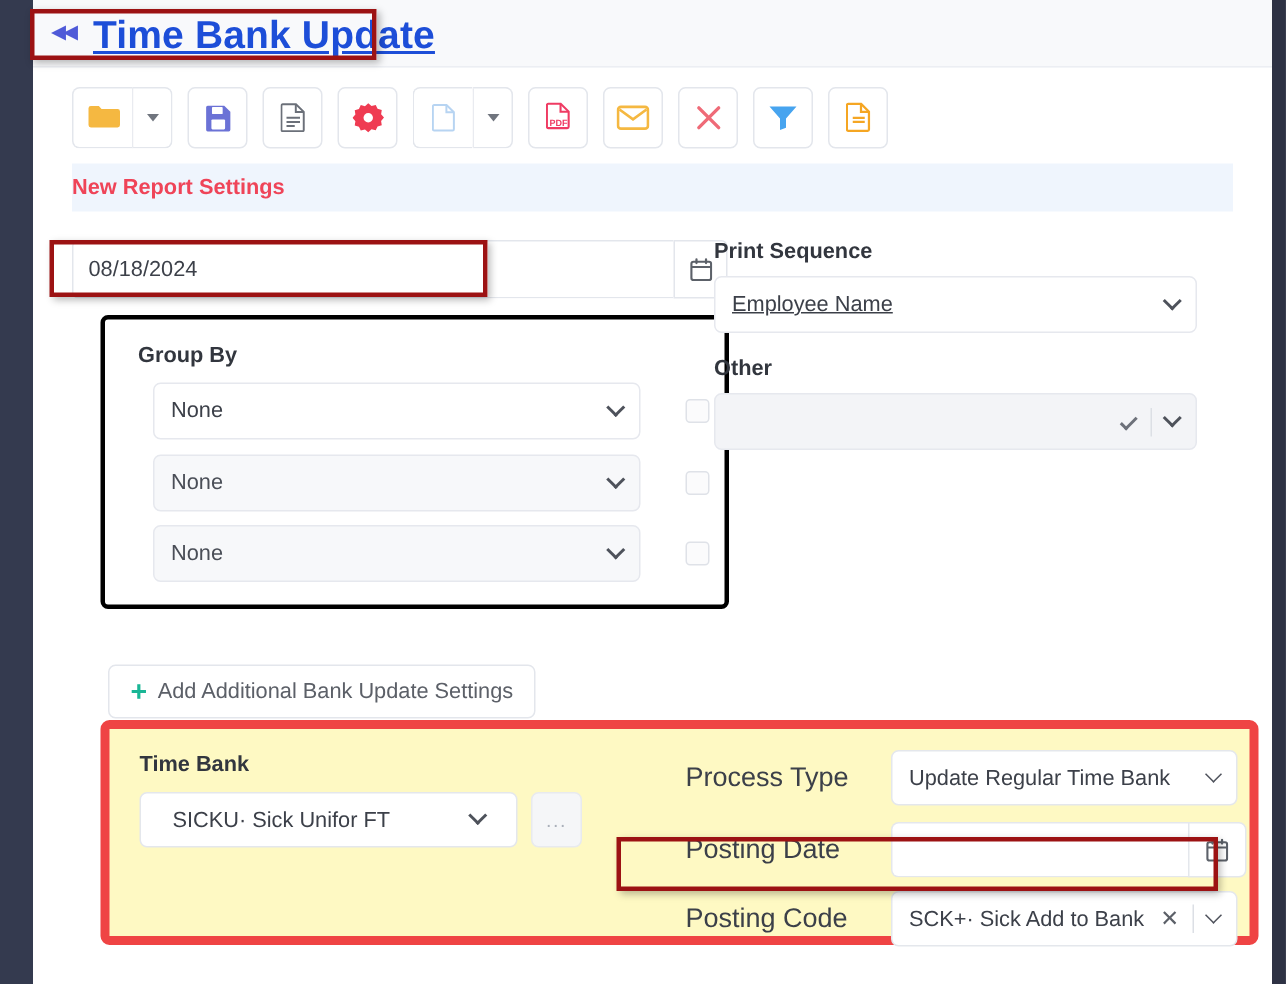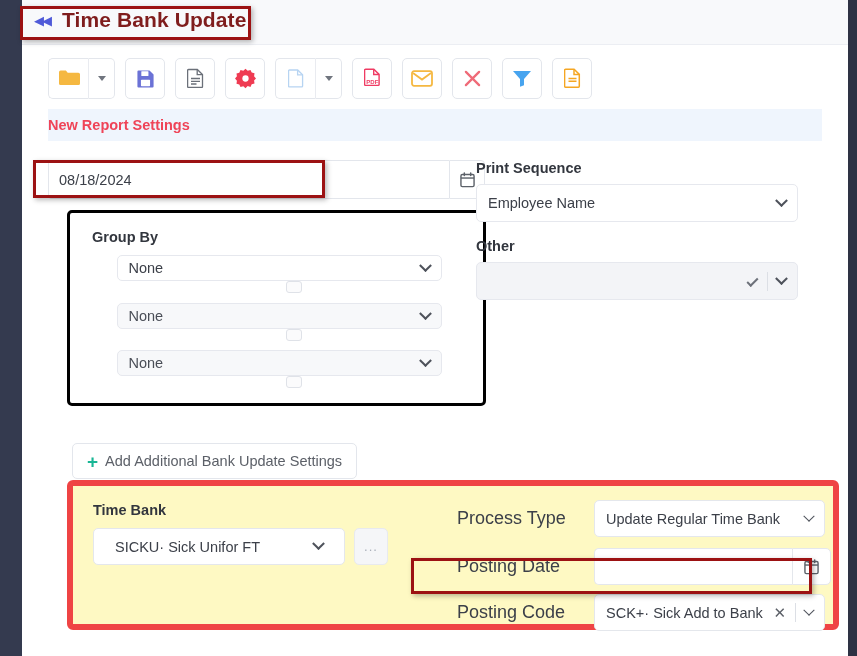--- a/index.html
+++ b/index.html
@@ -47,25 +47,26 @@
   .collapse-icon {
     position: absolute; left: 12px; top: 13px;
     color: #4f5ad8;
     font-size: 13px;
     letter-spacing: -2px;
     line-height: 16px;
     user-select: none;
   }
   .page-title {
     position: absolute; left: 40px; top: 8px;
-    font-size: 21px;
+    font-size: 26px;
     font-weight: bold;
-    color: #7f1d1d;
+    color: #1d4ed8;
     letter-spacing: 0.1px;
     white-space: nowrap;
+    text-decoration: underline;
   }
 
   
   .anno {
     position: absolute;
     border: 3px solid #9c1213;
     box-shadow: 2px 2px 5px rgba(0,0,0,.28);
     pointer-events: none;
     z-index: 40;
     background: transparent;
@@ -156,23 +157,23 @@
     border-radius: 5px;
     background: #fff;
   }
   .groupby-title {
     position: absolute; left: 22px; top: 16px;
     font-size: 14.5px;
     font-weight: bold;
     color: #32363e;
   }
   .gb-row {
-    position: absolute; left: 22px;
+    position: absolute; left: 32px;
     width: 374px; height: 38px;
-    display: flex; align-items: center; flex-direction: column;
+    display: flex; align-items: center;
   }
   .gb-row.r1 { top: 42px; }
   .gb-row.r2 { top: 90px; }
   .gb-row.r3 { top: 137px; }
   .gb-select {
     width: 325px; height: 38px;
     border: 1px solid #e6e8ee;
     border-radius: 5px;
     background: #fff;
     display: flex; align-items: center;
@@ -217,20 +218,21 @@
     width: 322px; height: 38px;
     border: 1px solid #e6e8ee;
     border-radius: 5px;
     background: #fff;
     display: flex; align-items: center;
     padding: 0 11px;
     font-size: 14.5px;
     color: #3c4049;
     justify-content: space-between;
     margin-bottom: 16px;
+    text-decoration: underline;
   }
   .r-select.disabled { background: #f3f4f7; }
   .r-select .ctrls { display: flex; align-items: center; gap: 9px; }
   .tick {
     width: 11px; height: 6px;
     border-left: 2px solid #6d717a;
     border-bottom: 2px solid #6d717a;
     transform: rotate(-45deg);
   }
   .divider-v { width: 1px; height: 19px; background: #dcdfe5; }

